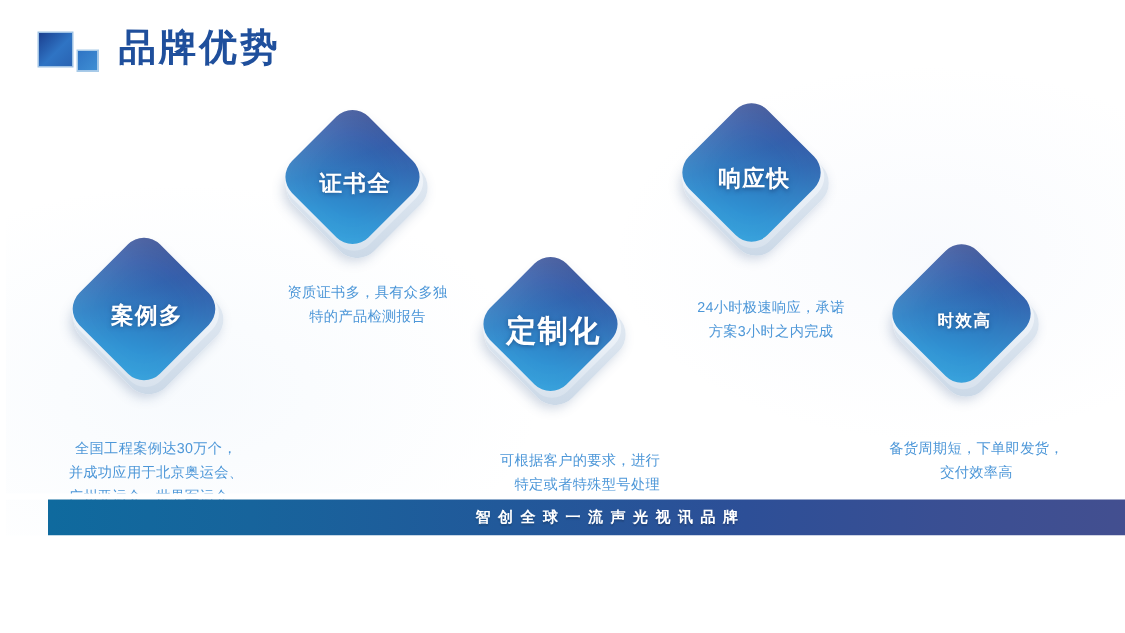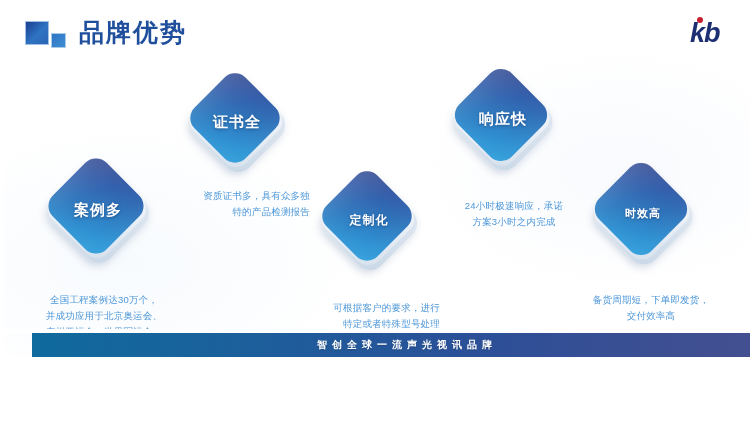--- a/index.html
+++ b/index.html
@@ -138,53 +138,49 @@
 <div class="slide">
 
   <div class="bg-wash"></div>
 
   <div class="header">
     <div class="hdr-sq-big"></div>
     <div class="hdr-sq-small"></div>
     <div class="hdr-title">品牌优势</div>
 
     <div class="logo">
-      <div class="logo-mark">
-        <div class="logo-dot"></div>
-        <div class="logo-k">kb</div>
-      </div>
     </div>
   </div>
 
   <div class="card">
     <div class="dia-wrap" style="left:52px; top:168px;">
       <div class="dia-rim" style="width:80px; height:80px; left:3px; top:5px;"></div>
       <div class="dia-rim2" style="width:78px; height:78px; left:2px; top:2px;"></div>
       <div class="dia-face" style="width:76px; height:76px; left:2px; top:0px;"></div>
       <div class="dia-label" style="width:80px; height:80px; left:2px; top:2px; font-size:15px;">案例多</div>
     </div>
     <div class="caption" style="left:16px; top:292px; width:168px;">全国工程案例达30万个，<br>并成功应用于北京奥运会、<br>广州亚运会、世界军运会、<br>杭州亚运会等大型赛事</div>
   </div>
 
   <div class="card">
     <div class="dia-wrap" style="left:193px; top:82px;">
       <div class="dia-rim" style="width:76px; height:76px; left:3px; top:5px;"></div>
       <div class="dia-rim2" style="width:74px; height:74px; left:2px; top:2px;"></div>
       <div class="dia-face" style="width:72px; height:72px; left:2px; top:0px;"></div>
       <div class="dia-label" style="width:76px; height:76px; left:2px; top:2px; font-size:15px;">证书全</div>
     </div>
-    <div class="caption" style="left:176px; top:188px; width:130px;text-align:right;">资质证书多，具有众多独<br>特的产品检测报告</div>
+    <div class="caption" style="left:176px; top:188px; width:130px;">资质证书多，具有众多独<br>特的产品检测报告</div>
   </div>
 
   <div class="card">
     <div class="dia-wrap" style="left:325px; top:180px;">
       <div class="dia-rim" style="width:76px; height:76px; left:3px; top:5px;"></div>
       <div class="dia-rim2" style="width:74px; height:74px; left:2px; top:2px;"></div>
       <div class="dia-face" style="width:72px; height:72px; left:2px; top:0px;"></div>
-      <div class="dia-label" style="width:76px; height:76px; left:2px; top:2px; font-size:12px;">定制化</div>
+      <div class="dia-label" style="width:76px; height:76px; left:2px; top:2px; font-size:20px;">定制化</div>
     </div>
     <div class="caption" style="left:306px; top:300px; width:130px;text-align:right;">可根据客户的要求，进行<br>特定或者特殊型号处理</div>
   </div>
 
   <div class="card">
     <div class="dia-wrap" style="left:458px; top:78px;">
       <div class="dia-rim" style="width:78px; height:78px; left:3px; top:5px;"></div>
       <div class="dia-rim2" style="width:76px; height:76px; left:2px; top:2px;"></div>
       <div class="dia-face" style="width:74px; height:74px; left:2px; top:0px;"></div>
       <div class="dia-label" style="width:78px; height:78px; left:2px; top:2px; font-size:15px;">响应快</div>

